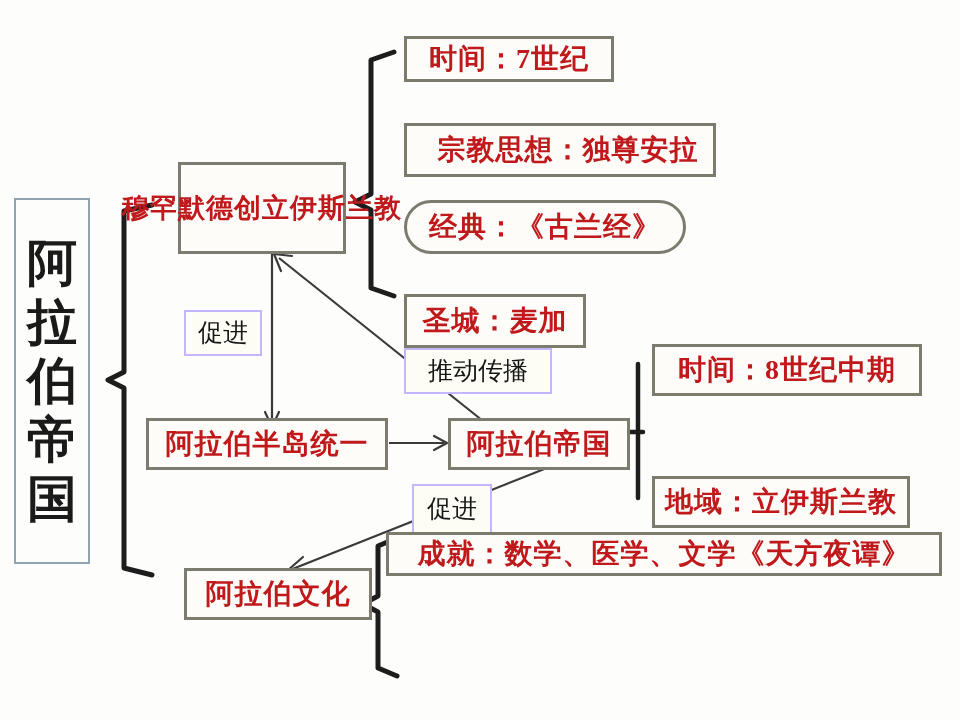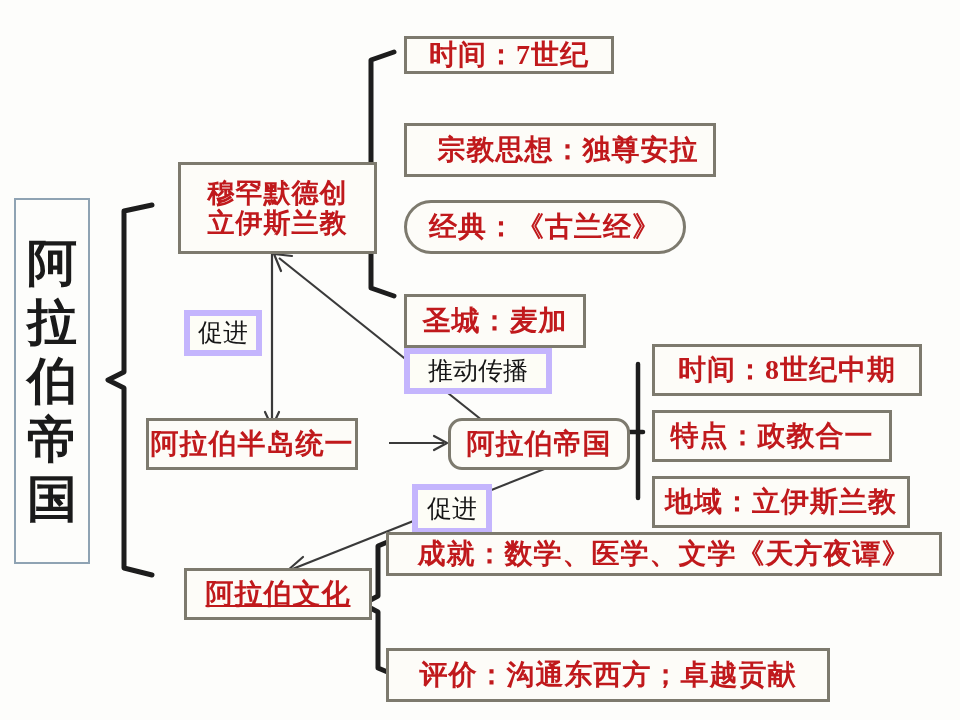--- a/index.html
+++ b/index.html
@@ -32,21 +32,21 @@
   .red {
     color: #c0191c;
     border: 3px solid #7d7a6e;
     font-weight: bold;
     font-size: 28px;
     letter-spacing: 1px;
   }
   
   .olive {
     color: #161616;
-    border: 6px solid #c4b5fd;
+    border: 2px solid #c4b5fd;
     font-weight: normal;
     font-size: 25px;
     background: #fdfdf6;
   }
   
   #title-box {
     position: absolute;
     left: 14px;
     top: 198px;
     width: 76px;
@@ -130,41 +130,39 @@
   </svg>
 
   <div id="title-box">
     <span class="ch">阿</span>
     <span class="ch">拉</span>
     <span class="ch">伯</span>
     <span class="ch">帝</span>
     <span class="ch">国</span>
   </div>
 
-  <div class="box red" style="left:178px; top:162px; width:199px; height:92px; flex-direction:column; font-size:27px;">
+  <div class="box red" style="left:178px; top:162px; width:168px; height:92px; flex-direction:row; font-size:27px;">
     <span>穆罕默德创</span>
     <span>立伊斯兰教</span>
   </div>
 
-  <div class="box red" style="left:404px; top:36px; width:210px; height:38px;">时间：7世纪</div>
+  <div class="box red" style="left:404px; top:36px; width:210px; height:46px;">时间：7世纪</div>
   <div class="box red" style="left:404px; top:123px; width:312px; height:54px;padding-left:16px;">宗教思想：独尊安拉</div>
   <div class="box red" style="left:404px; top:200px; width:282px; height:54px;border-radius:27px;">经典：《古兰经》</div>
   <div class="box red" style="left:404px; top:270px; width:182px; height:54px;margin-top:24px;">圣城：麦加</div>
 
   <div class="box olive" style="left:184px; top:310px; width:78px; height:46px;">促进</div>
 
   <div class="box olive" style="left:404px; top:348px; width:148px; height:46px;text-align:right;">推动传播</div>
 
-  <div class="box red" style="left:146px; top:418px; width:212px; height:52px;">阿拉伯半岛统一</div>
-  <div class="box red" style="left:448px; top:418px; width:182px; height:52px;border-radius:14px;">阿拉伯帝国</div>
+  <div class="box red" style="left:146px; top:418px; width:242px; height:52px;">阿拉伯半岛统一</div>
+  <div class="box red" style="left:448px; top:418px; width:182px; height:52px;">阿拉伯帝国</div>
 
   <div class="box red" style="left:652px; top:344px; width:270px; height:52px;">时间：8世纪中期</div>
-  <div class="box red" style="left:652px; top:410px; width:240px; height:52px;">特点：政教合一</div>
   <div class="box red" style="left:652px; top:476px; width:258px; height:52px;">地域：立伊斯兰教</div>
 
   <div class="box olive" style="left:412px; top:484px; width:80px; height:50px;">促进</div>
 
-  <div class="box red" style="left:184px; top:568px; width:188px; height:52px;text-decoration:underline;">阿拉伯文化</div>
+  <div class="box red" style="left:184px; top:568px; width:188px; height:52px;">阿拉伯文化</div>
 
   <div class="box red" style="left:386px; top:532px; width:556px; height:44px;">成就：数学、医学、文学《天方夜谭》</div>
-  <div class="box red" style="left:386px; top:648px; width:444px; height:54px;">评价：沟通东西方；卓越贡献</div>
 
 </div>
 
 </body></html>

